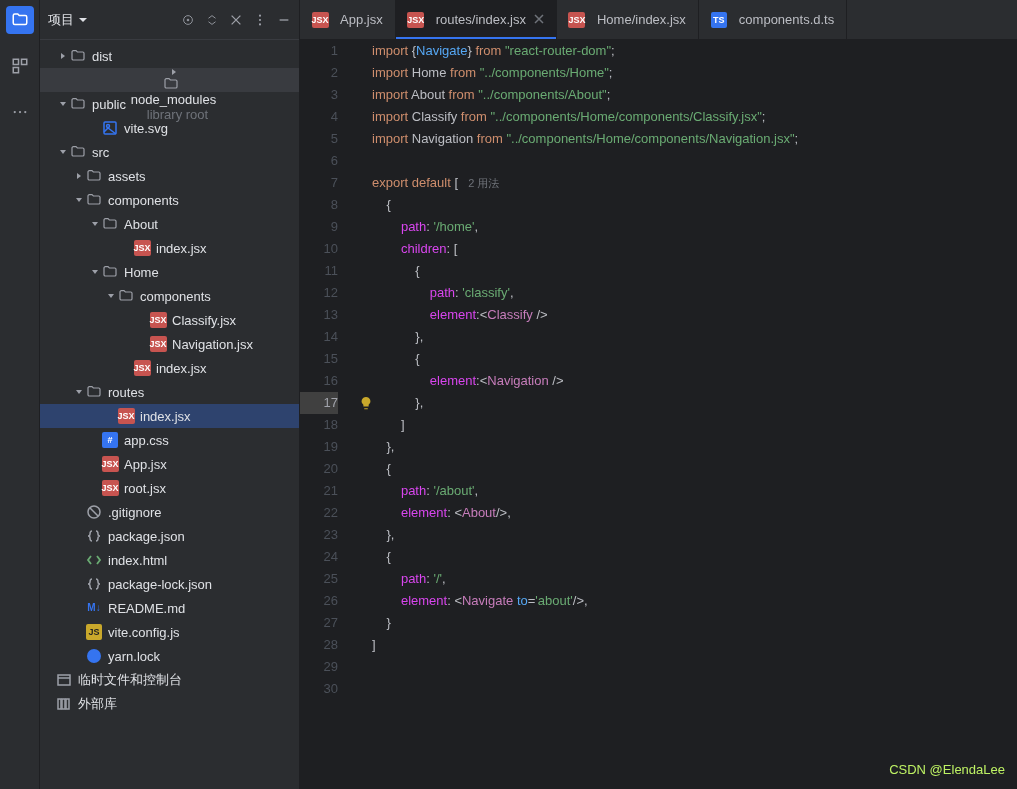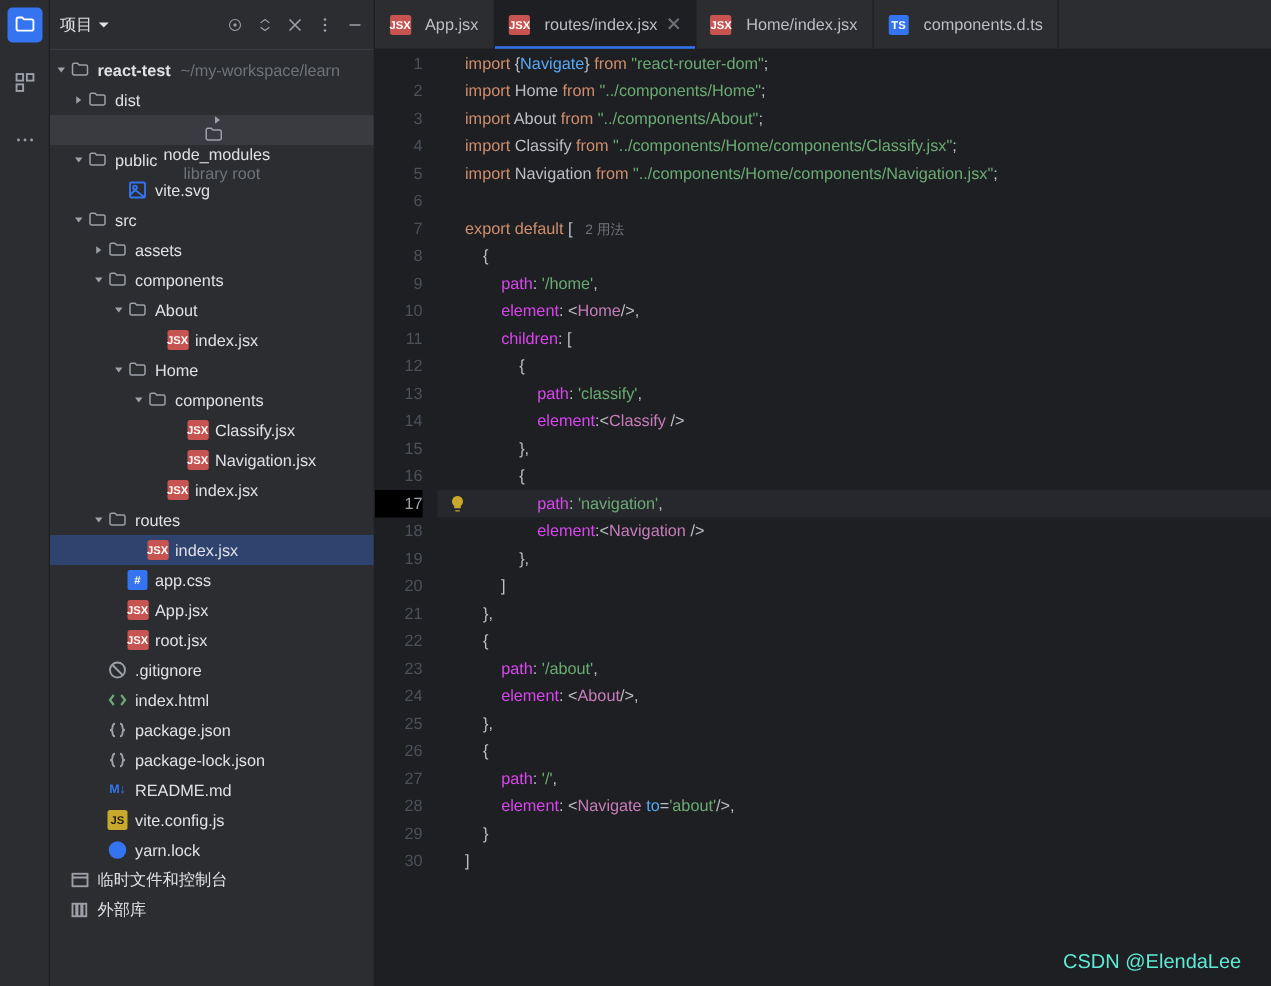--- a/index.html
+++ b/index.html
@@ -29,33 +29,33 @@
 .main { flex:1; display:flex; flex-direction:column; background:#1e1f22; }
 .tabs { height:40px; display:flex; align-items:stretch; background:#2b2d30; border-bottom:1px solid #1e1f22; }
 .tab { display:flex; align-items:center; padding:0 12px; gap:6px; color:#bcbec4; border-right:1px solid #1e1f22; cursor:pointer; position:relative; }
 .tab.active { background:#1e1f22; }
 .tab.active::after { content:""; position:absolute; left:0; right:0; bottom:0; height:2px; background:#3574f0; }
 .tab-close { color:#6f737a; margin-left:2px; }
 .tab-close svg { width:10px; height:10px; }
 .editor { flex:1; display:flex; background:#1e1f22; font-family:Menlo,Consolas,monospace; font-size:13px; line-height:22px; position:relative; }
 .gutter { width:50px; text-align:right; color:#4b5059; padding:0 12px 0 0; user-select:none; }
 .gutter-line { height:22px; }
-.gutter-line.hl { color:#a1a3ab; background:#000000; }
+.gutter-line.hl { color:#a1a3ab; background:#404040; }
 .lightbulb { position:absolute; left:58px; width:16px; height:16px; display:flex; align-items:center; justify-content:center; }
 .code { flex:1; padding-left:22px; }
 .code-line { height:22px; white-space:pre; }
 .code-line.hl { background:#26282e; margin-left:-22px; padding-left:22px; }
 .kw { color:#cf8e6d; }
 .fn { color:#56a8f5; }
 .comp { color:#c77dbb; }
 .str { color:#6aab73; }
 .punct { color:#bcbec4; }
 .prop { color:#d946ef; }
 .inlay { color:#6f737a; font-size:11px; padding:0 4px; }
-.watermark { position:absolute; right:24px; bottom:8px; color:#5eead4; font-size:16px; }
+.watermark { position:absolute; right:12px; bottom:8px; color:#bef264; font-size:13px; }
 .ficon { display:inline-block; width:36px; height:16px; border-radius:2px; font-size:9px; font-weight:700; color:#fff; text-align:center; line-height:16px; }
 .ficon.jsx { background:#c75450; }
 .ficon.ts { background:#3574f0; }
 .ficon.js { background:#c9a82b; color:#1e1f22;}
 .ficon.css { background:#3574f0; }
 .ficon.md { background:transparent; color:#3574f0; font-size:10px;}
 </style>
 </head>
 <body>
 
@@ -116,34 +116,20 @@
             </svg>
           </span>
         <span>
             <svg viewBox="0 0 16 16" fill="none" stroke="currentColor" stroke-width="1.5">
               <path d="M3 8h10"></path>
             </svg>
           </span>
       </div>
     </div>
     <div class="tree" id="tree">
-        <div class="tree-row" style="padding-left:2px">
-          <span class="tree-chevron">
-            <svg viewBox="0 0 8 8" fill="currentColor">
-              <path d="M1 2l3 4 3-4z"></path>
-            </svg>
-          </span>
-          <span class="tree-icon">
-            <svg width="16" height="16" viewBox="0 0 24 24" fill="none" stroke="#9da0a8" stroke-width="1.8">
-              <path d="M3 6a2 2 0 012-2h4l2 2h8a2 2 0 012 2v8a2 2 0 01-2 2H5a2 2 0 01-2-2V6z"></path>
-            </svg>
-          </span>
-          <span class="tree-label bold">react-test</span>
-          <span class="tree-hint">~/my-workspace/learn</span>
-        </div>
         <div class="tree-row" style="padding-left:16px">
           <span class="tree-chevron">
             <svg viewBox="0 0 8 8" fill="currentColor">
               <path d="M1 2l3 4 3-4z" transform="rotate(-90 4 4)"></path>
             </svg>
           </span>
           <span class="tree-icon">
             <svg width="16" height="16" viewBox="0 0 24 24" fill="none" stroke="#9da0a8" stroke-width="1.8">
               <path d="M3 6a2 2 0 012-2h4l2 2h8a2 2 0 012 2v8a2 2 0 01-2 2H5a2 2 0 01-2-2V6z"></path>
             </svg>
@@ -341,34 +327,34 @@
             <svg width="16" height="16" viewBox="0 0 16 16" fill="none" stroke="#9da0a8" stroke-width="1.5">
               <circle cx="8" cy="8" r="6"></circle>
               <path d="M4 4l8 8"></path>
             </svg>
           </span>
           <span class="tree-label">.gitignore</span>
         </div>
         <div class="tree-row" style="padding-left:32px">
           <span class="tree-chevron"></span>
           <span class="tree-icon">
+            <svg width="16" height="16" viewBox="0 0 16 16" fill="none" stroke="#9da0a8" stroke-width="1.5">
+              <path d="M6 3c-2 0-2 2-2 3s0 2-2 2c2 0 2 1 2 2s0 3 2 3M10 3c2 0 2 2 2 3s0 2 2 2c-2 0-2 1-2 2s0 3-2 3"></path>
+            </svg>
+          </span>
+          <span class="tree-label">package.json</span>
+        </div>
+        <div class="tree-row" style="padding-left:32px">
+          <span class="tree-chevron"></span>
+          <span class="tree-icon">
             <svg width="16" height="16" viewBox="0 0 16 16" fill="none" stroke="#6aab73" stroke-width="1.8">
               <path d="M5 4L2 8l3 4M11 4l3 4-3 4"></path>
             </svg>
           </span>
           <span class="tree-label">index.html</span>
-        </div>
-        <div class="tree-row" style="padding-left:32px">
-          <span class="tree-chevron"></span>
-          <span class="tree-icon">
-            <svg width="16" height="16" viewBox="0 0 16 16" fill="none" stroke="#9da0a8" stroke-width="1.5">
-              <path d="M6 3c-2 0-2 2-2 3s0 2-2 2c2 0 2 1 2 2s0 3 2 3M10 3c2 0 2 2 2 3s0 2 2 2c-2 0-2 1-2 2s0 3-2 3"></path>
-            </svg>
-          </span>
-          <span class="tree-label">package.json</span>
         </div>
         <div class="tree-row" style="padding-left:32px">
           <span class="tree-chevron"></span>
           <span class="tree-icon">
             <svg width="16" height="16" viewBox="0 0 16 16" fill="none" stroke="#9da0a8" stroke-width="1.5">
               <path d="M6 3c-2 0-2 2-2 3s0 2-2 2c2 0 2 1 2 2s0 3 2 3M10 3c2 0 2 2 2 3s0 2 2 2c-2 0-2 1-2 2s0 3-2 3"></path>
             </svg>
           </span>
           <span class="tree-label">package-lock.json</span>
         </div>
@@ -483,28 +469,26 @@
       <div class="code" id="code">
           <div class="code-line"><span class="kw">import</span><span class="punct"> {</span><span class="fn">Navigate</span><span class="punct">} </span><span class="kw">from</span><span class="punct"> </span><span class="str">"react-router-dom"</span><span class="punct">;</span></div>
           <div class="code-line"><span class="kw">import</span><span class="punct"> Home </span><span class="kw">from</span><span class="punct"> </span><span class="str">"../components/Home"</span><span class="punct">;</span></div>
           <div class="code-line"><span class="kw">import</span><span class="punct"> About </span><span class="kw">from</span><span class="punct"> </span><span class="str">"../components/About"</span><span class="punct">;</span></div>
           <div class="code-line"><span class="kw">import</span><span class="punct"> Classify </span><span class="kw">from</span><span class="punct"> </span><span class="str">"../components/Home/components/Classify.jsx"</span><span class="punct">;</span></div>
           <div class="code-line"><span class="kw">import</span><span class="punct"> Navigation </span><span class="kw">from</span><span class="punct"> </span><span class="str">"../components/Home/components/Navigation.jsx"</span><span class="punct">;</span></div>
           <div class="code-line"></div>
           <div class="code-line"><span class="kw">export</span><span class="punct"> </span><span class="kw">default</span><span class="punct"> [</span><span class="inlay">  2 用法</span></div>
           <div class="code-line"><span class="punct">    {</span></div>
           <div class="code-line"><span class="punct">        </span><span class="prop">path</span><span class="punct">: </span><span class="str">'/home'</span><span class="punct">,</span></div>
-          <div class="code-line"><span class="punct">        </span><span class="prop">element</span><span class="punct">: &lt;</span><span class="comp">Home</span><span class="punct">/&gt;,</span></div>
           <div class="code-line"><span class="punct">        </span><span class="prop">children</span><span class="punct">: [</span></div>
           <div class="code-line"><span class="punct">            {</span></div>
           <div class="code-line"><span class="punct">                </span><span class="prop">path</span><span class="punct">: </span><span class="str">'classify'</span><span class="punct">,</span></div>
           <div class="code-line"><span class="punct">                </span><span class="prop">element</span><span class="punct">:&lt;</span><span class="comp">Classify</span><span class="punct"> /&gt;</span></div>
           <div class="code-line"><span class="punct">            },</span></div>
           <div class="code-line"><span class="punct">            {</span></div>
-          <div class="code-line hl"><span class="punct">                </span><span class="prop">path</span><span class="punct">: </span><span class="str">'navigation'</span><span class="punct">,</span></div>
           <div class="code-line"><span class="punct">                </span><span class="prop">element</span><span class="punct">:&lt;</span><span class="comp">Navigation</span><span class="punct"> /&gt;</span></div>
           <div class="code-line"><span class="punct">            },</span></div>
           <div class="code-line"><span class="punct">        ]</span></div>
           <div class="code-line"><span class="punct">    },</span></div>
           <div class="code-line"><span class="punct">    {</span></div>
           <div class="code-line"><span class="punct">        </span><span class="prop">path</span><span class="punct">: </span><span class="str">'/about'</span><span class="punct">,</span></div>
           <div class="code-line"><span class="punct">        </span><span class="prop">element</span><span class="punct">: &lt;</span><span class="comp">About</span><span class="punct">/&gt;,</span></div>
           <div class="code-line"><span class="punct">    },</span></div>
           <div class="code-line"><span class="punct">    {</span></div>
           <div class="code-line"><span class="punct">        </span><span class="prop">path</span><span class="punct">: </span><span class="str">'/'</span><span class="punct">,</span></div>

